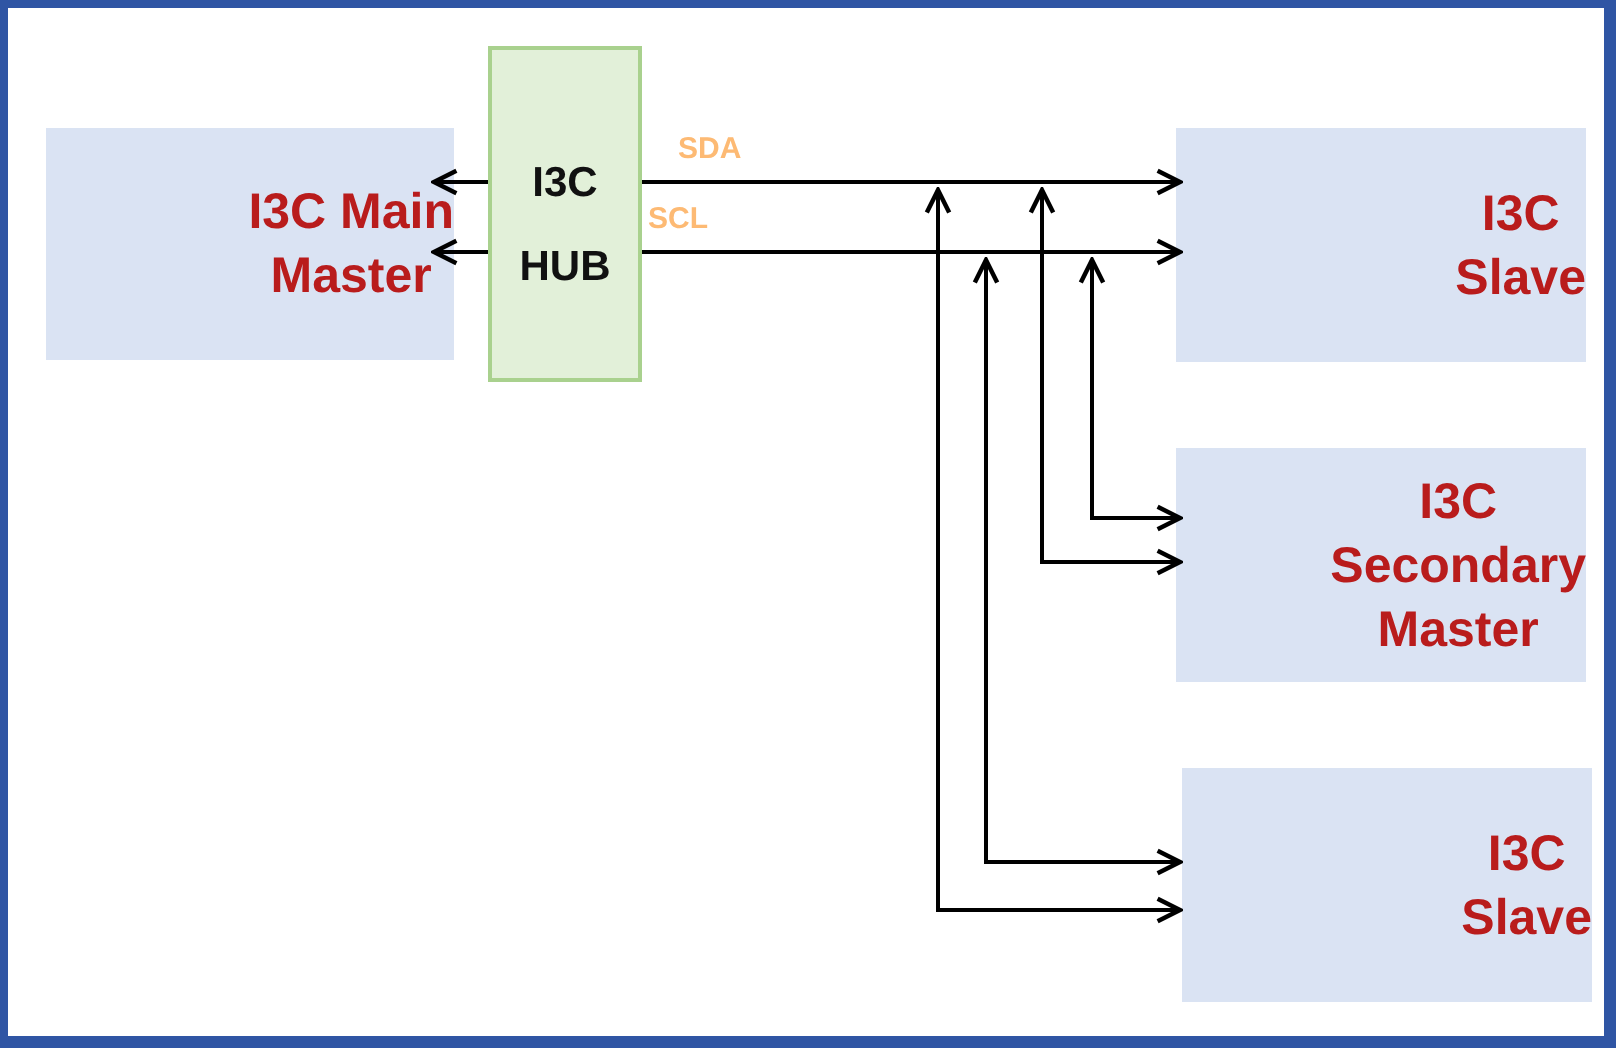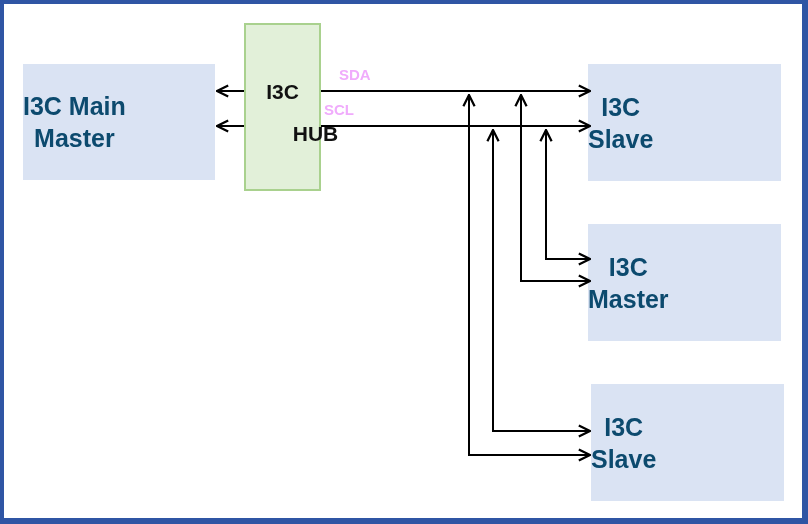--- a/index.html
+++ b/index.html
@@ -1,53 +1,54 @@
 <!DOCTYPE html>
 <html><head>
 <meta charset="utf-8">
 <style>
   html,body{margin:0;padding:0;}
   body{width:808px;height:524px;position:relative;background:#2f55a4;font-family:"Liberation Sans",sans-serif;overflow:hidden;}
   .canvas{position:absolute;left:4px;top:4px;width:798px;height:514px;background:#ffffff;}
-  .box{position:absolute;background:#dae3f3;display:flex;align-items:center;justify-content:flex-start;text-align:center;font-weight:bold;color:#0c4a6e;font-size:25px;line-height:32px;}
+  .box{position:absolute;background:#dae3f3;display:flex;align-items:center;justify-content:flex-end;text-align:center;font-weight:bold;color:#b91c1c;font-size:25px;line-height:32px;padding-left:12px;}
   .hub{position:absolute;background:#e2f0d9;border:2px solid #a9d18e;box-sizing:border-box;}
   .hub span{position:absolute;left:0;width:100%;text-align:center;font-weight:bold;font-size:21px;color:#111;}
-  .lbl{position:absolute;font-weight:bold;font-size:15px;color:#f0abfc;}
+  .lbl{position:absolute;font-weight:bold;font-size:15px;color:#fdba74;}
   svg{position:absolute;left:0;top:0;}
 </style>
 </head>
 <body>
 
 <div class="canvas"></div>
 
 <div class="box" style="left:23px;top:64px;width:192px;height:116px;">
   <div>
       <div>I3C Main</div>
       <div>Master</div>
     </div>
 </div>
 
 <div class="hub" style="left:244px;top:23px;width:77px;height:168px;">
   <span style="top:55px;">I3C</span>
-  <span style="top:97px;margin-left:33px;">HUB</span>
+  <span style="top:97px;">HUB</span>
 </div>
 
 <div class="lbl" style="left:339px;top:66px;">SDA</div>
 <div class="lbl" style="left:324px;top:101px;">SCL</div>
 
 <div class="box" style="left:588px;top:64px;width:193px;height:117px;">
   <div>
       <div>I3C</div>
       <div>Slave</div>
     </div>
 </div>
 
 <div class="box" style="left:588px;top:224px;width:193px;height:117px;">
   <div>
       <div>I3C</div>
+      <div>Secondary</div>
       <div>Master</div>
     </div>
 </div>
 
 <div class="box" style="left:591px;top:384px;width:193px;height:117px;">
   <div>
       <div>I3C</div>
       <div>Slave</div>
     </div>
 </div>

